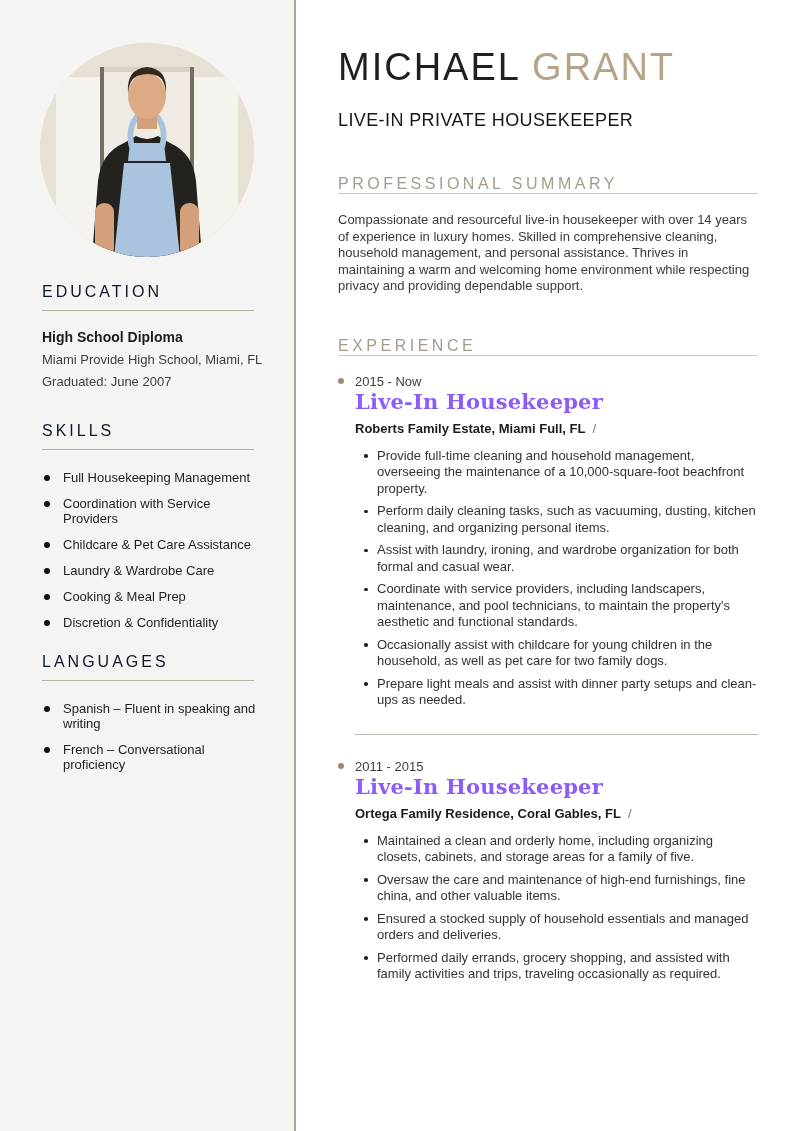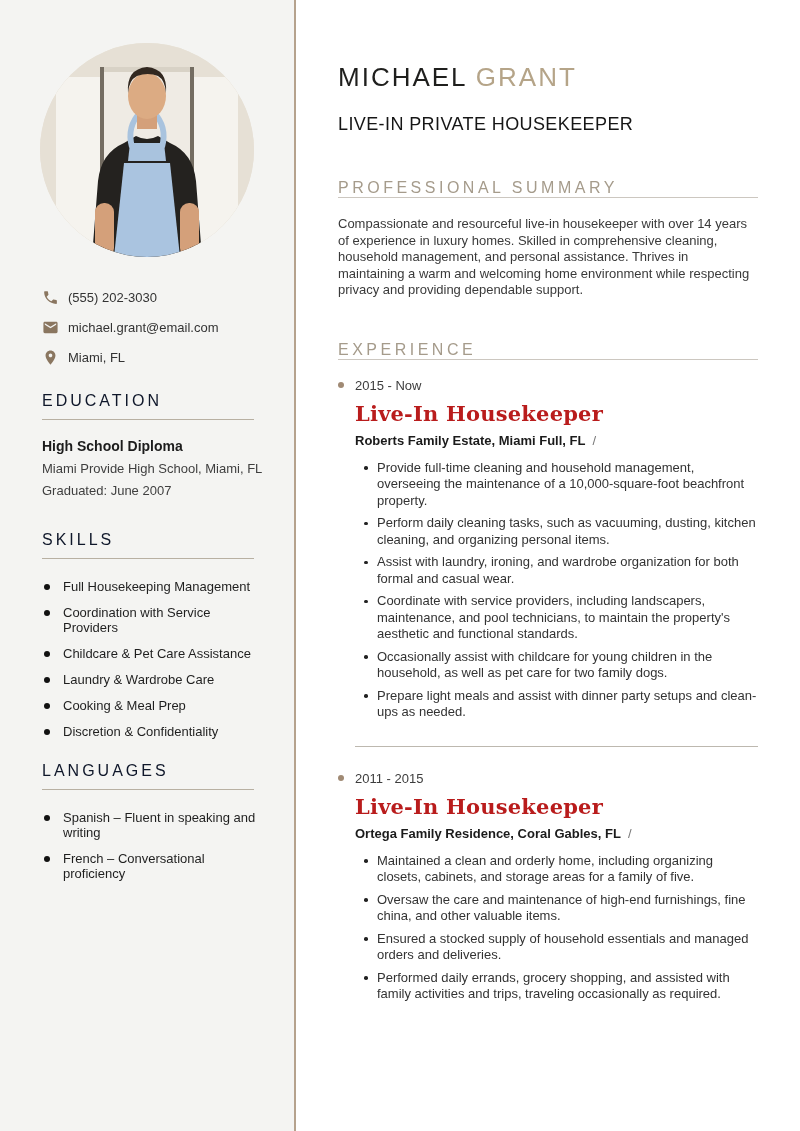--- a/index.html
+++ b/index.html
@@ -41,40 +41,40 @@
     font-size:13px; font-weight:500; color:#1f1f1f;
   }
   .dot-list li::before {
     content:""; position:absolute; left:2px; top:4.5px;
     width:6px; height:6px; border-radius:50%; background:#111;
   }
 
   
   .main { position:absolute; left:338px; top:0; width:420px; }
   .name {
-    margin-top:62px; font-size:26px; font-weight:400; letter-spacing:2px;
+    margin-top:46px; font-size:38px; font-weight:400; letter-spacing:2px;
     color:#1f1f1d; white-space:nowrap;
   }
   .name .accent { color:#b5a488; }
   .role { margin-top:21px; font-size:18px; letter-spacing:0.4px; color:#161616; font-weight:500; }
 
   .main-h {
     font-weight:400; font-size:16px; letter-spacing:3.5px; color:#a59b8b;
     border-bottom:1px solid #ccc7c0;
   }
   .summary-section { margin-top:44px; }
   .summary-text { margin-top:18px; font-size:13px; line-height:1.27; color:#3a3a3a; }
 
   .experience-section { margin-top:42px; }
   .job { margin:18px 0 0 17px; }
   .date-row { display:flex; align-items:center; font-size:13px; color:#3d3d3d; }
   .date-dot { width:6px; height:6px; border-radius:50%; background:#a08a74; margin:0 11px 0 -17px; }
   .job-name {
     font-family:"DejaVu Serif","Liberation Serif",serif;
-    font-size:21px; font-weight:700; color:#b91c1c; margin-top:8px; letter-spacing:0.2px;
+    font-size:21px; font-weight:700; color:#8b5cf6; letter-spacing:0.2px;
   }
   .company-row { margin-top:7px; font-size:13px; font-weight:700; color:#1b1b1b; }
   .company-row .slash { font-weight:400; color:#777; margin-left:7px; }
 
   .job-bullets { list-style:none; margin-top:12px; }
   .job-bullets li {
     position:relative; padding-left:22px; margin-bottom:6px;
     font-size:13px; line-height:1.27; color:#333;
   }
   .job-bullets li::before {
@@ -111,46 +111,20 @@
 
         <path d="M88,118 L126,118 L124,100 L90,100 Z" fill="#a9c3de"></path>
         <path d="M84,120 L130,120 L140,214 L74,214 Z" fill="#aac4e0"></path>
 
         <rect x="97" y="66" width="20" height="20" fill="#d4a07a"></rect>
         <ellipse cx="107" cy="53" rx="19" ry="23" fill="#dcab83"></ellipse>
         <path d="M88,50 Q86,26 107,24 Q128,26 126,50 Q125,37 118,33 Q108,29 97,33 Q89,37 88,50 Z" fill="#322820"></path>
       </svg>
     </div>
 
-    <ul class="contact">
-      <li>
-        <span class="cicon">
-          <svg viewBox="0 0 24 24">
-              <path d="M6.62 10.79c1.44 2.83 3.76 5.14 6.59 6.59l2.2-2.2c.27-.27.67-.36 1.02-.24 1.12.37 2.33.57 3.57.57.55 0 1 .45 1 1V20c0 .55-.45 1-1 1-9.39 0-17-7.61-17-17 0-.55.45-1 1-1h3.5c.55 0 1 .45 1 1 0 1.25.2 2.45.57 3.57.11.35.03.74-.25 1.02l-2.2 2.2z"></path>
-            </svg>
-        </span>
-        <span class="ctext">(555) 202-3030</span>
-      </li>
-      <li>
-        <span class="cicon">
-          <svg viewBox="0 0 24 24">
-              <path d="M20 4H4c-1.1 0-1.99.9-1.99 2L2 18c0 1.1.9 2 2 2h16c1.1 0 2-.9 2-2V6c0-1.1-.9-2-2-2zm0 4l-8 5-8-5V6l8 5 8-5v2z"></path>
-            </svg>
-        </span>
-        <span class="ctext">michael.grant@email.com</span>
-      </li>
-      <li>
-        <span class="cicon">
-          <svg viewBox="0 0 24 24">
-              <path d="M12 2C8.13 2 5 5.13 5 9c0 5.25 7 13 7 13s7-7.75 7-13c0-3.87-3.13-7-7-7zm0 9.5c-1.38 0-2.5-1.12-2.5-2.5S10.62 6.5 12 6.5s2.5 1.12 2.5 2.5-1.12 2.5-2.5 2.5z"></path>
-            </svg>
-        </span>
-        <span class="ctext">Miami, FL</span>
-      </li>
-    </ul>
 
     <section class="side-section">
       <h2 class="side-h">EDUCATION</h2>
       <div class="edu-degree">High School Diploma</div>
       <div class="edu-line">Miami Provide High School, Miami, FL</div>
       <div class="edu-line">Graduated: June 2007</div>
     </section>
 
     <section class="side-section" style="margin-top:33px;">
       <h2 class="side-h">SKILLS</h2>

